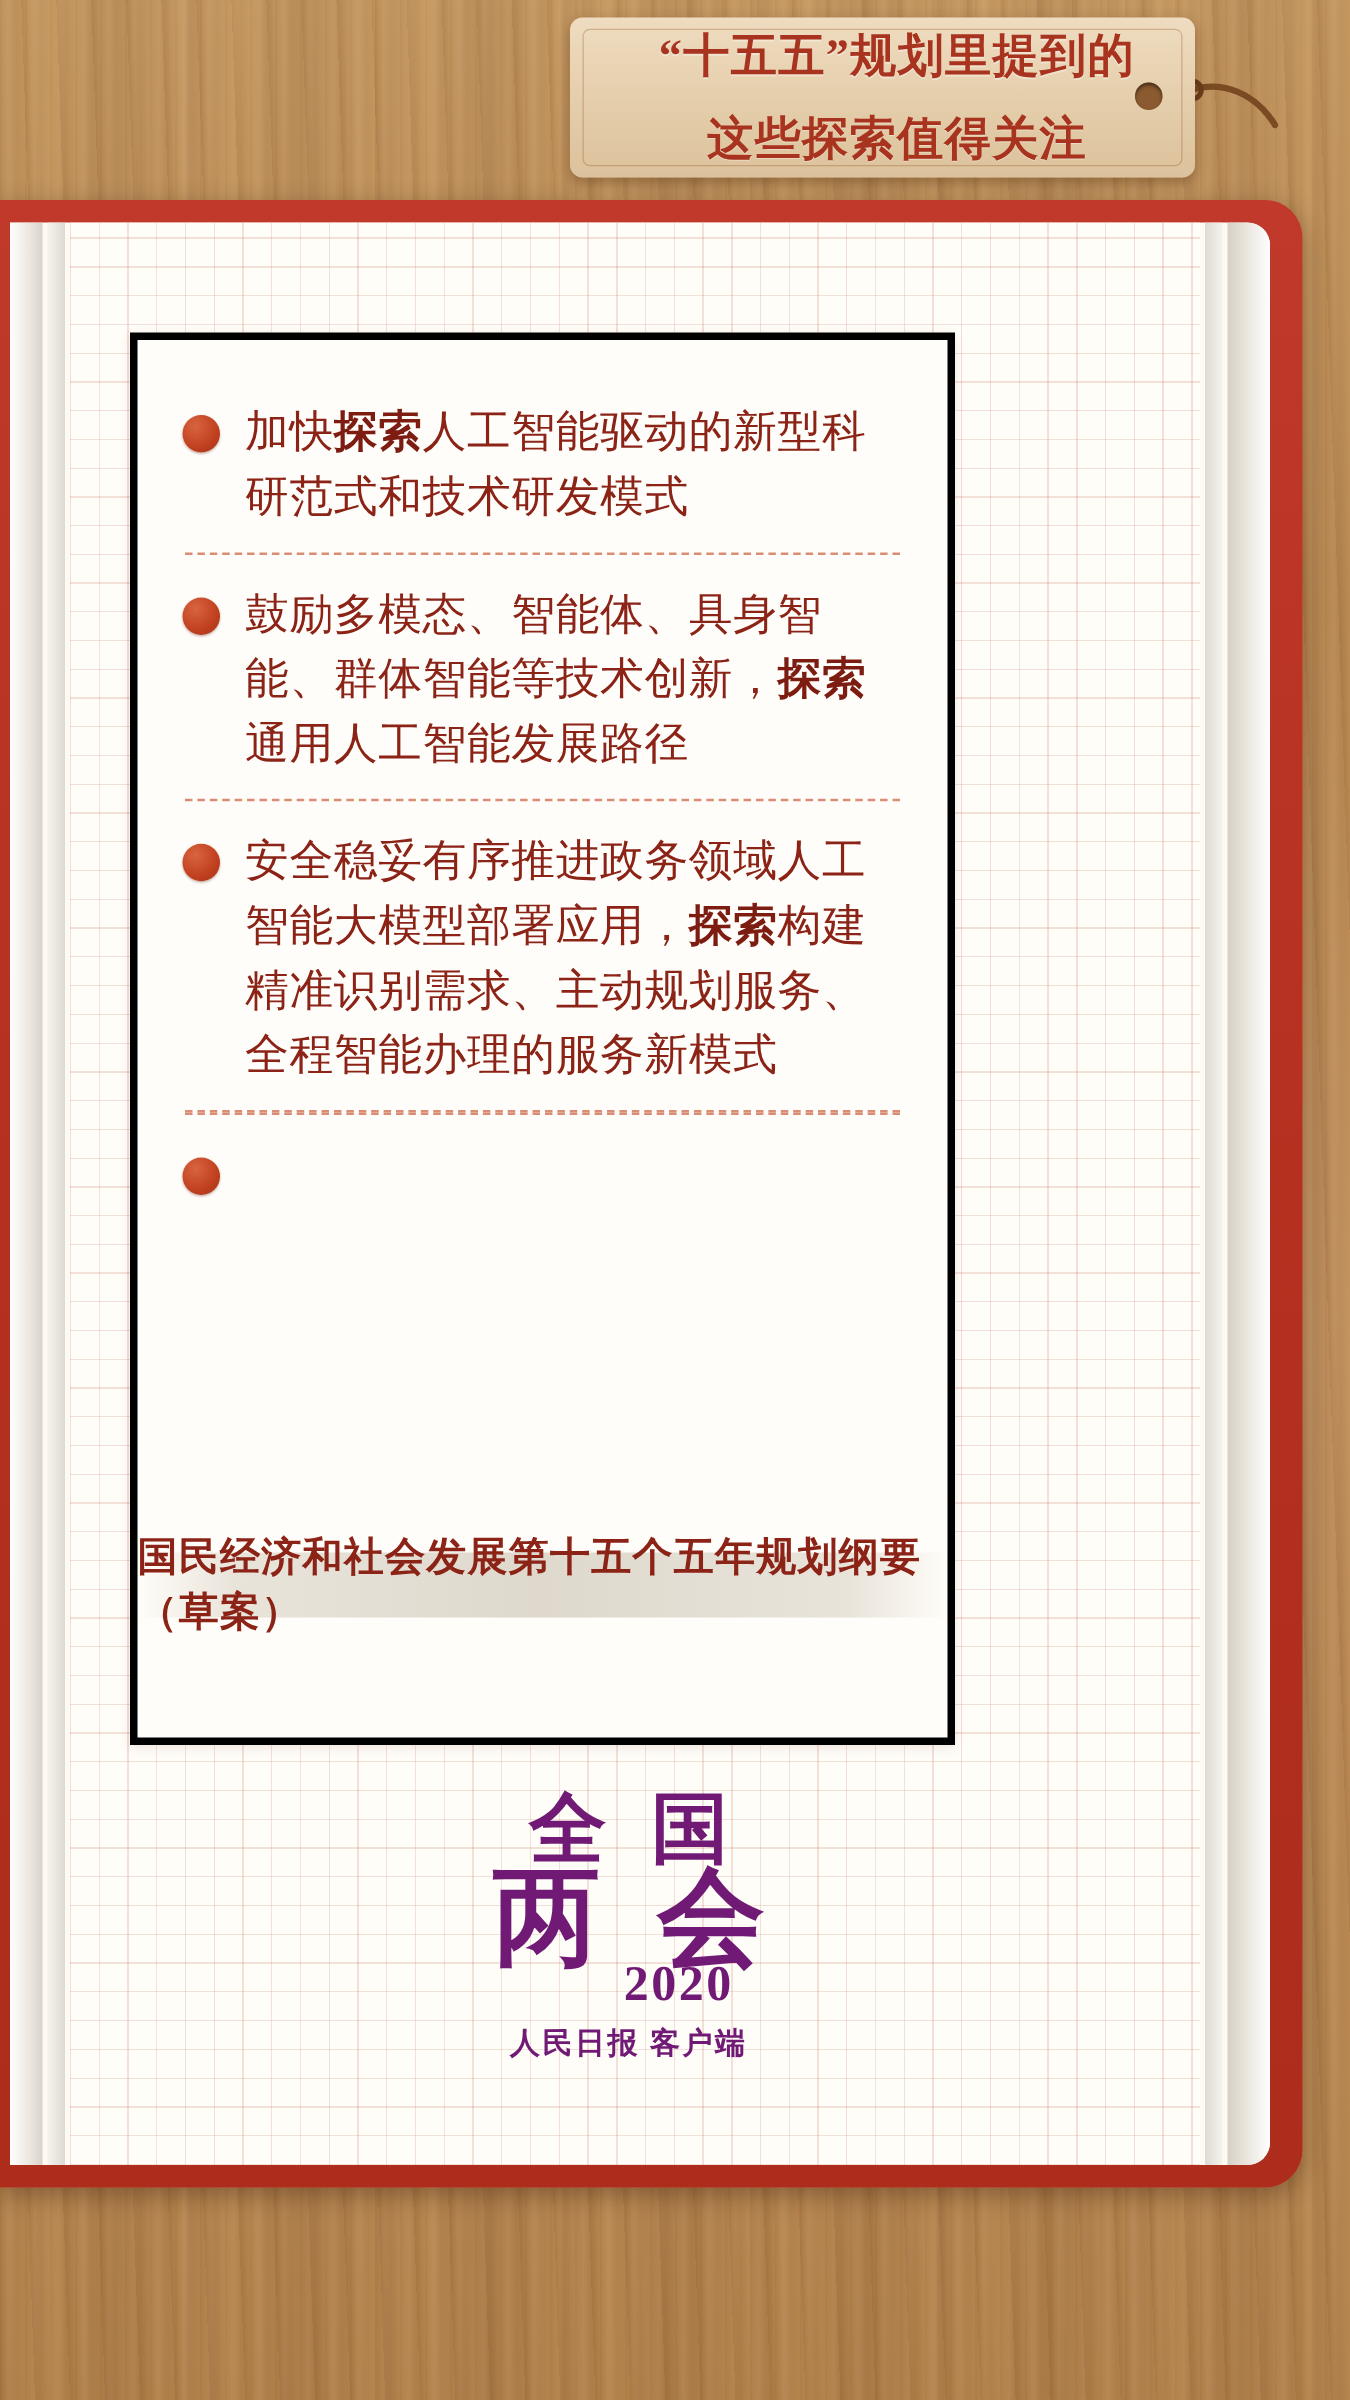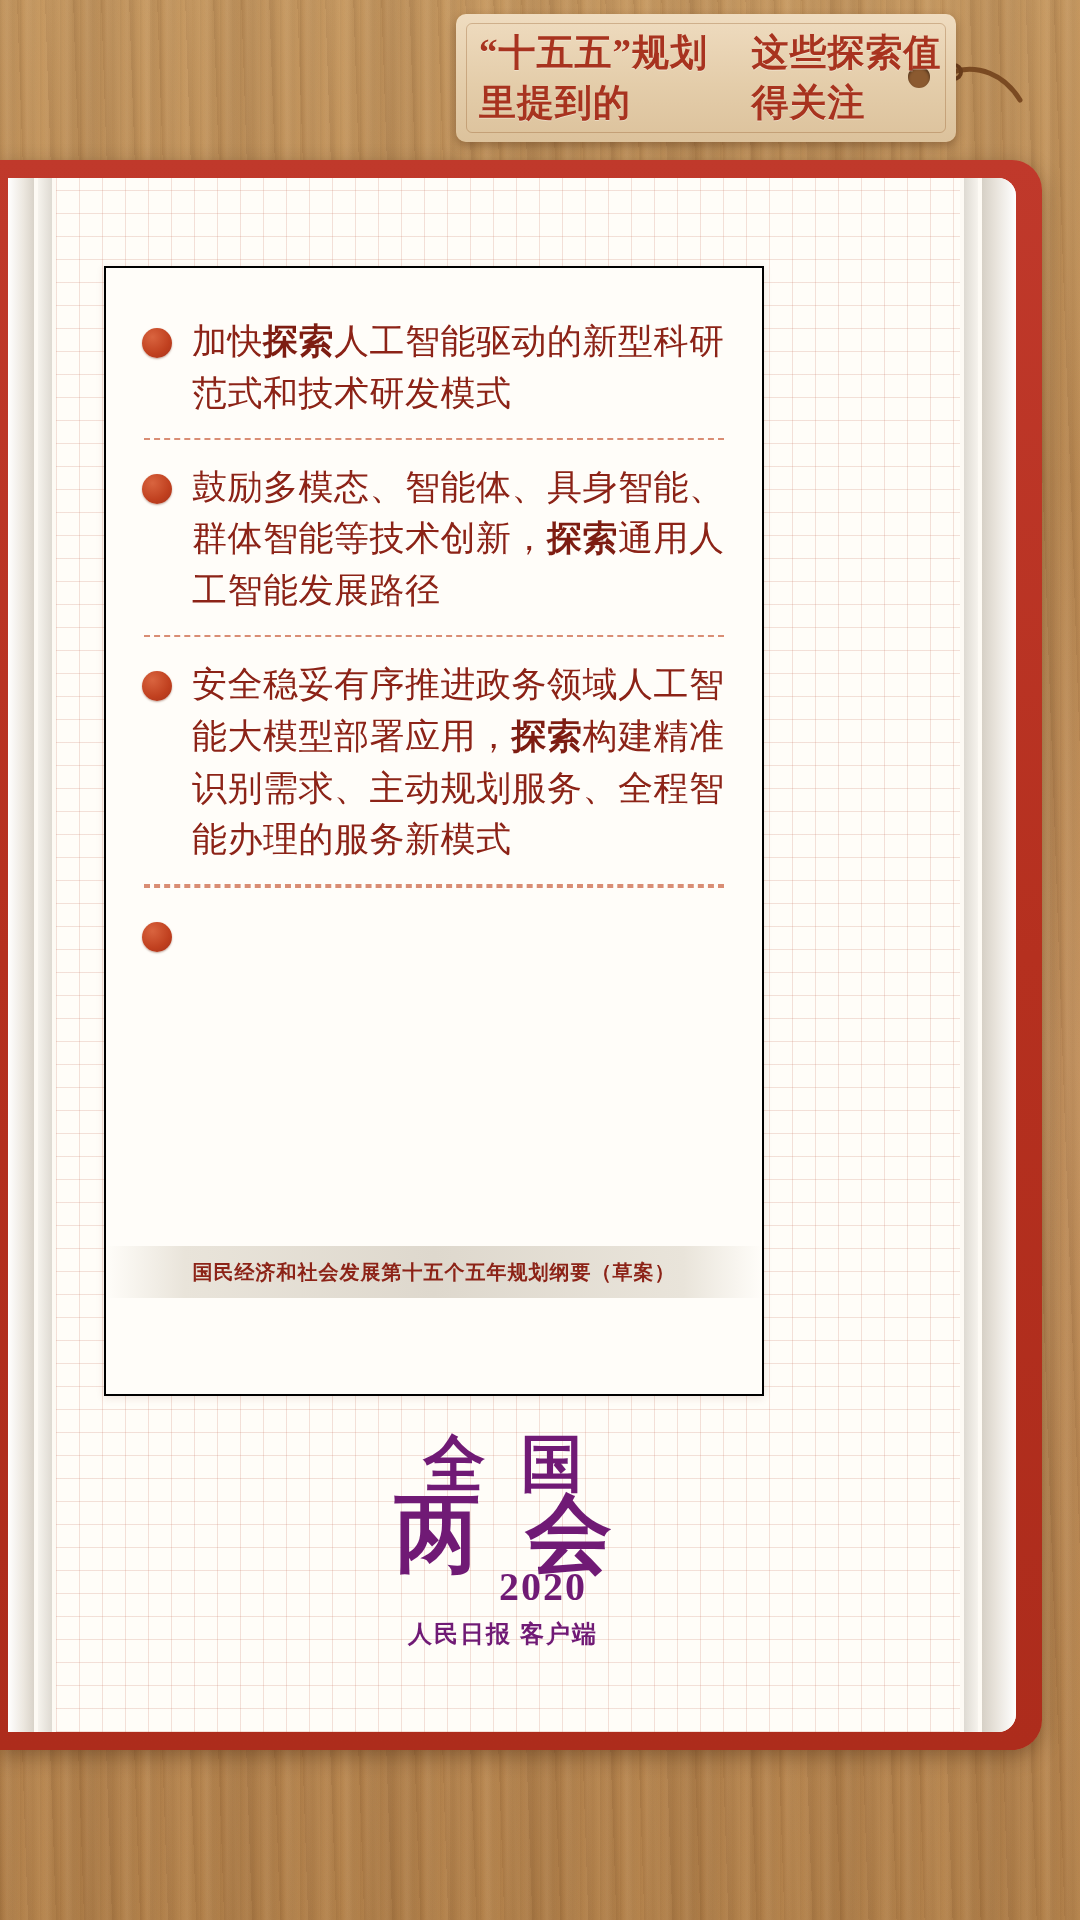--- a/index.html
+++ b/index.html
@@ -62,21 +62,21 @@
     content: "";
     position: absolute;
     left: 10px; top: 9px; right: 10px; bottom: 9px;
     border: 1px solid rgba(150,95,45,0.35);
     border-radius: 6px;
   }
   .tag-text {
     position: absolute;
     inset: 0;
     display: flex;
-    flex-direction: row;
+    flex-direction: column;
     align-items: center;
     justify-content: center;
     gap: 16px;
     color: #a8331f;
     font-weight: bold;
     font-size: 37px;
     letter-spacing: 1px;
     text-shadow: 0 1px 0 rgba(255,255,255,0.35);
     margin-left: 23px;
   }
@@ -146,21 +146,21 @@
   }
 
   
   .content-panel {
     position: absolute;
     left: 96px;
     top: 88px;
     width: 660px;
     height: 1130px;
     background: #fffdf9;
-    border: 2px solid #000000;
+    border: 6px solid #000000;
     box-shadow: 0 2px 8px rgba(120,50,30,0.12);
     padding: 26px 30px 0 30px;
     box-sizing: border-box;
   }
   .bullet-list {
     margin: 0;
     padding: 0;
     list-style: none;
   }
   .bullet-item {
@@ -200,21 +200,21 @@
     right: 0;
     bottom: 96px;
     height: 52px;
     background: linear-gradient(90deg, rgba(255,255,255,0) 0%, #e9e4da 12%, #ded8cd 50%, #e9e4da 88%, rgba(255,255,255,0) 100%);
     display: flex;
     align-items: center;
     justify-content: center;
   }
   .source-text {
     color: #8c2317;
-    font-size: 20px;
+    font-size: 32px;
     font-weight: bold;
     letter-spacing: 1px;
   }
 
   
   .logo-block {
     position: absolute;
     left: 330px;
     top: 1255px;
     width: 330px;

